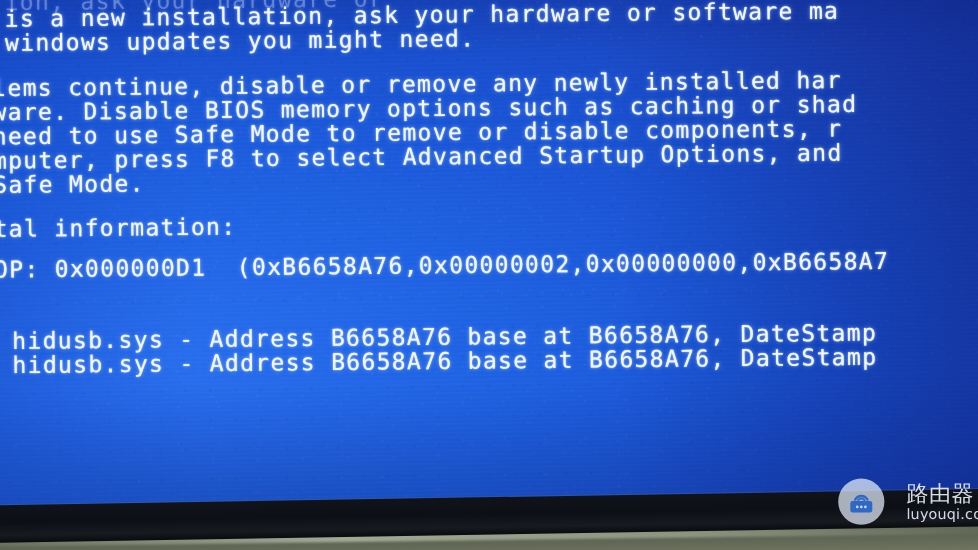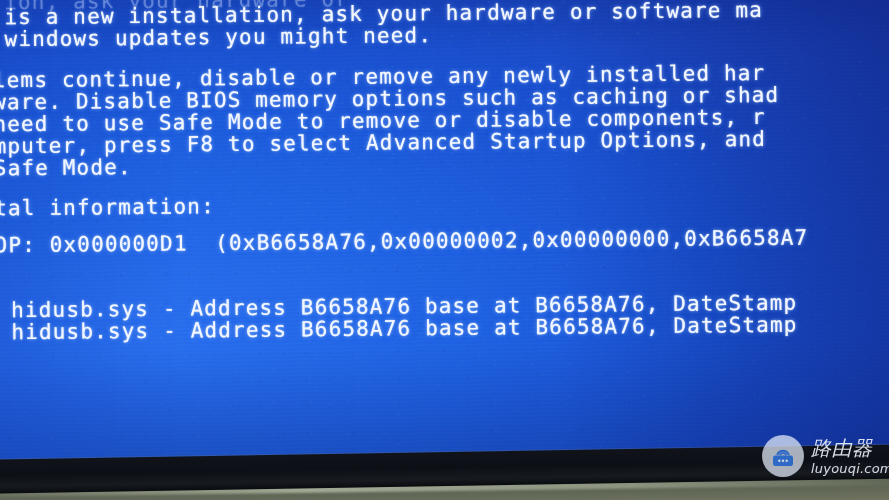--- a/index.html
+++ b/index.html
@@ -120,23 +120,22 @@
     text-shadow: 0 0 3px rgba(150,190,255,.25);
   }
 
   
   .wm {
     position: absolute;
     left: 762px; top: 430px;
     width: 124px; height: 52px;
     display: flex;
     align-items: center;
-    gap: 7px;
+    gap: 20px;
     opacity: .90;
-    font-style: italic;
   }
   .wm-badge {
     width: 42px; height: 42px;
     border-radius: 50%;
     background: rgba(225,233,248,.82);
     display: flex;
     align-items: center;
     justify-content: center;
     flex: none;
   }

